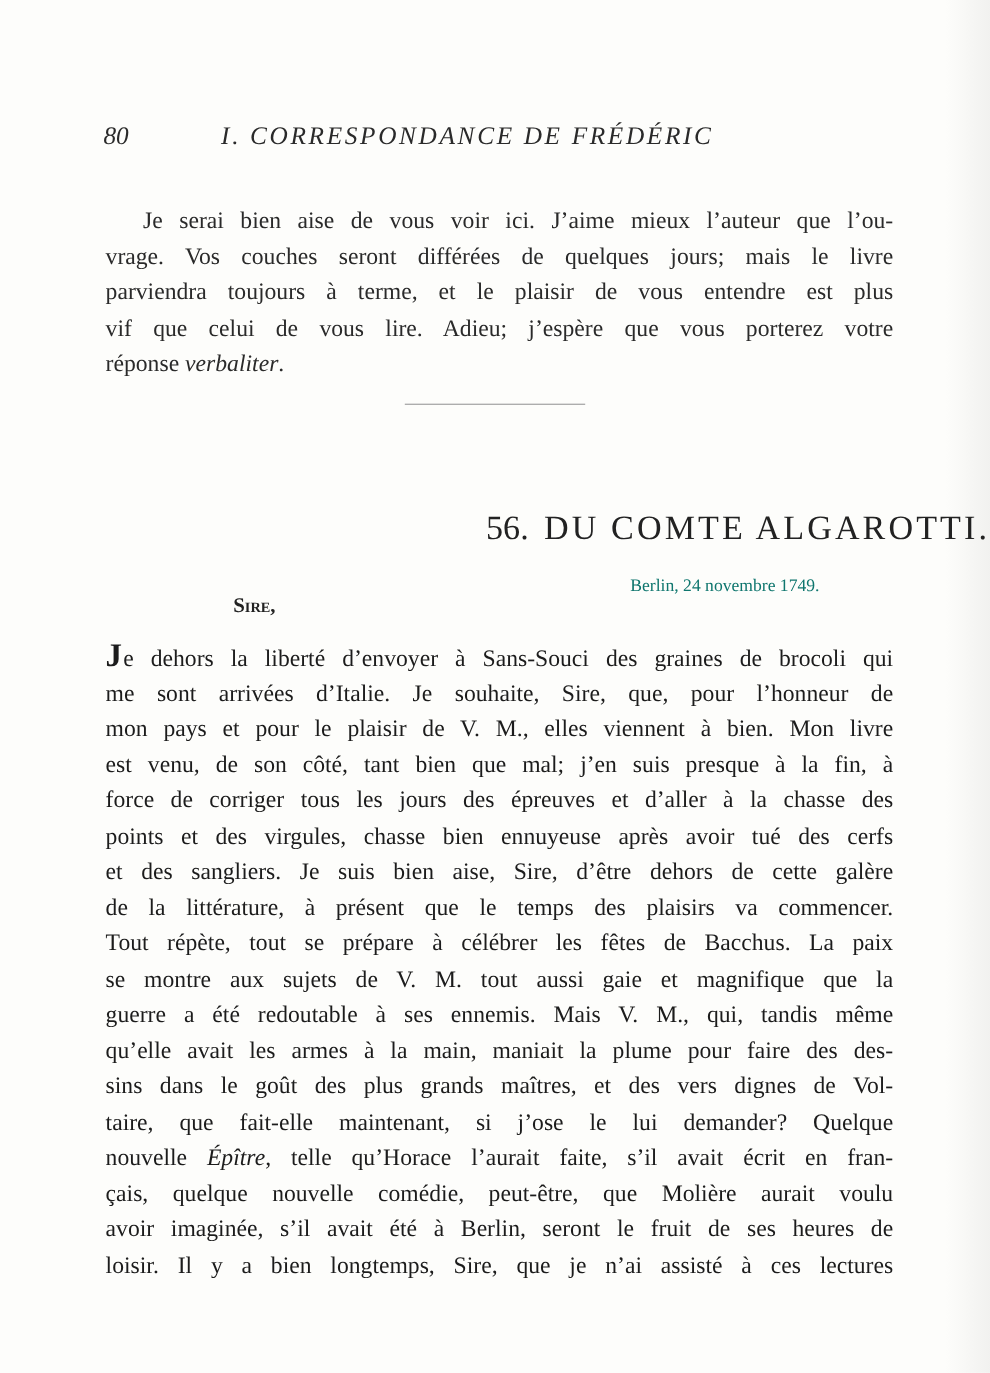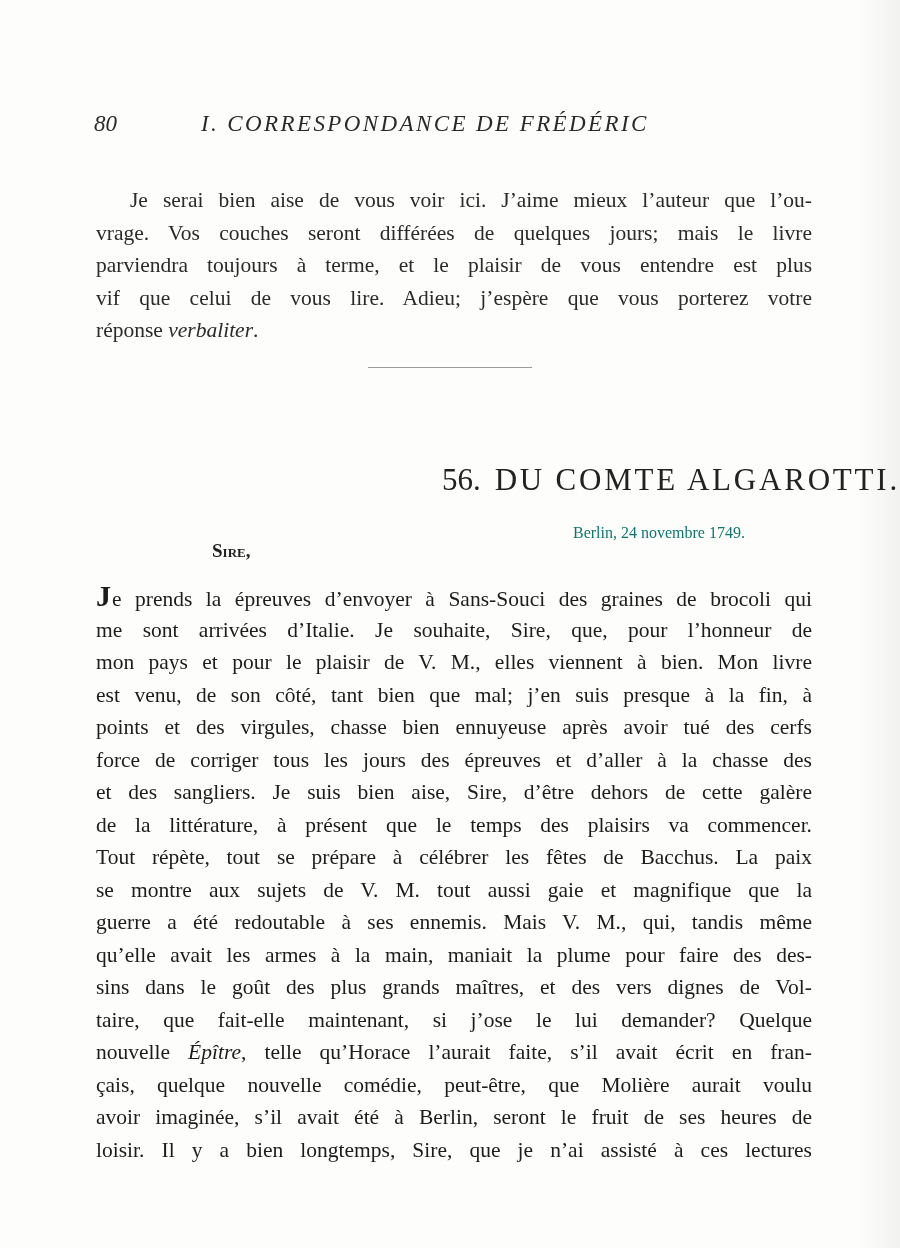--- a/index.html
+++ b/index.html
@@ -135,26 +135,26 @@
 
 <div class="letter-heading">
   <span class="num">56.</span><span>DU COMTE ALGAROTTI.</span>
 </div>
 
 <div class="dateline">Berlin, 24 novembre 1749.</div>
 
 <div class="salutation">Sire,</div>
 
 <div class="para body-letter">
-  <span class="line"><span class="dropcap">J</span><span>e prends la épreuves d’envoyer à Sans-Souci des graines de brocoli qui</span></span>
+  <span class="line"><span class="dropcap">J</span><span>e dehors la liberté d’envoyer à Sans-Souci des graines de brocoli qui</span></span>
   <span class="line">me sont arrivées d’Italie.  Je souhaite, Sire, que, pour l’honneur de</span>
   <span class="line">mon pays et pour le plaisir de V. M., elles viennent à bien.  Mon livre</span>
   <span class="line">est venu, de son côté, tant bien que mal; j’en suis presque à la fin, à</span>
+  <span class="line">force de corriger tous les jours des épreuves et d’aller à la chasse des</span>
   <span class="line">points et des virgules, chasse bien ennuyeuse après avoir tué des cerfs</span>
-  <span class="line">force de corriger tous les jours des épreuves et d’aller à la chasse des</span>
   <span class="line">et des sangliers.  Je suis bien aise, Sire, d’être dehors de cette galère</span>
   <span class="line">de la littérature, à présent que le temps des plaisirs va commencer.</span>
   <span class="line">Tout répète, tout se prépare à célébrer les fêtes de Bacchus.  La paix</span>
   <span class="line">se montre aux sujets de V. M. tout aussi gaie et magnifique que la</span>
   <span class="line">guerre a été redoutable à ses ennemis.  Mais V. M., qui, tandis même</span>
   <span class="line">qu’elle avait les armes à la main, maniait la plume pour faire des des-</span>
   <span class="line">sins dans le goût des plus grands maîtres, et des vers dignes de Vol-</span>
   <span class="line">taire, que fait-elle maintenant, si j’ose le lui demander?  Quelque</span>
   <span class="line"><span>nouvelle </span><em>Épître</em><span>, telle qu’Horace l’aurait faite, s’il avait écrit en fran-</span></span>
   <span class="line">çais, quelque nouvelle comédie, peut-être, que Molière aurait voulu</span>

